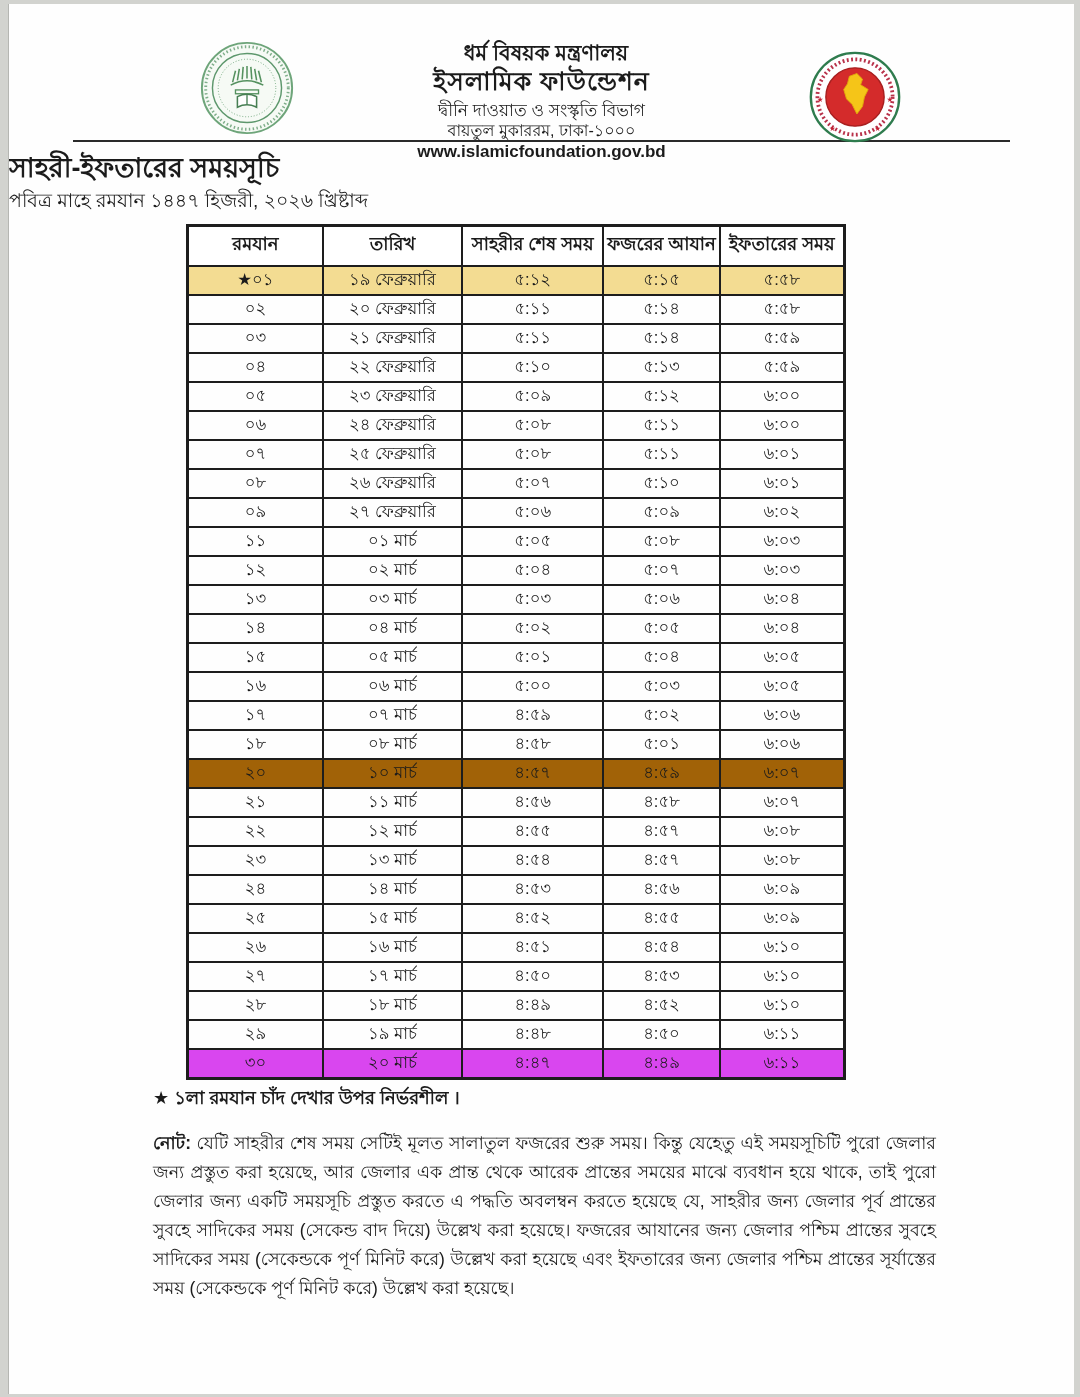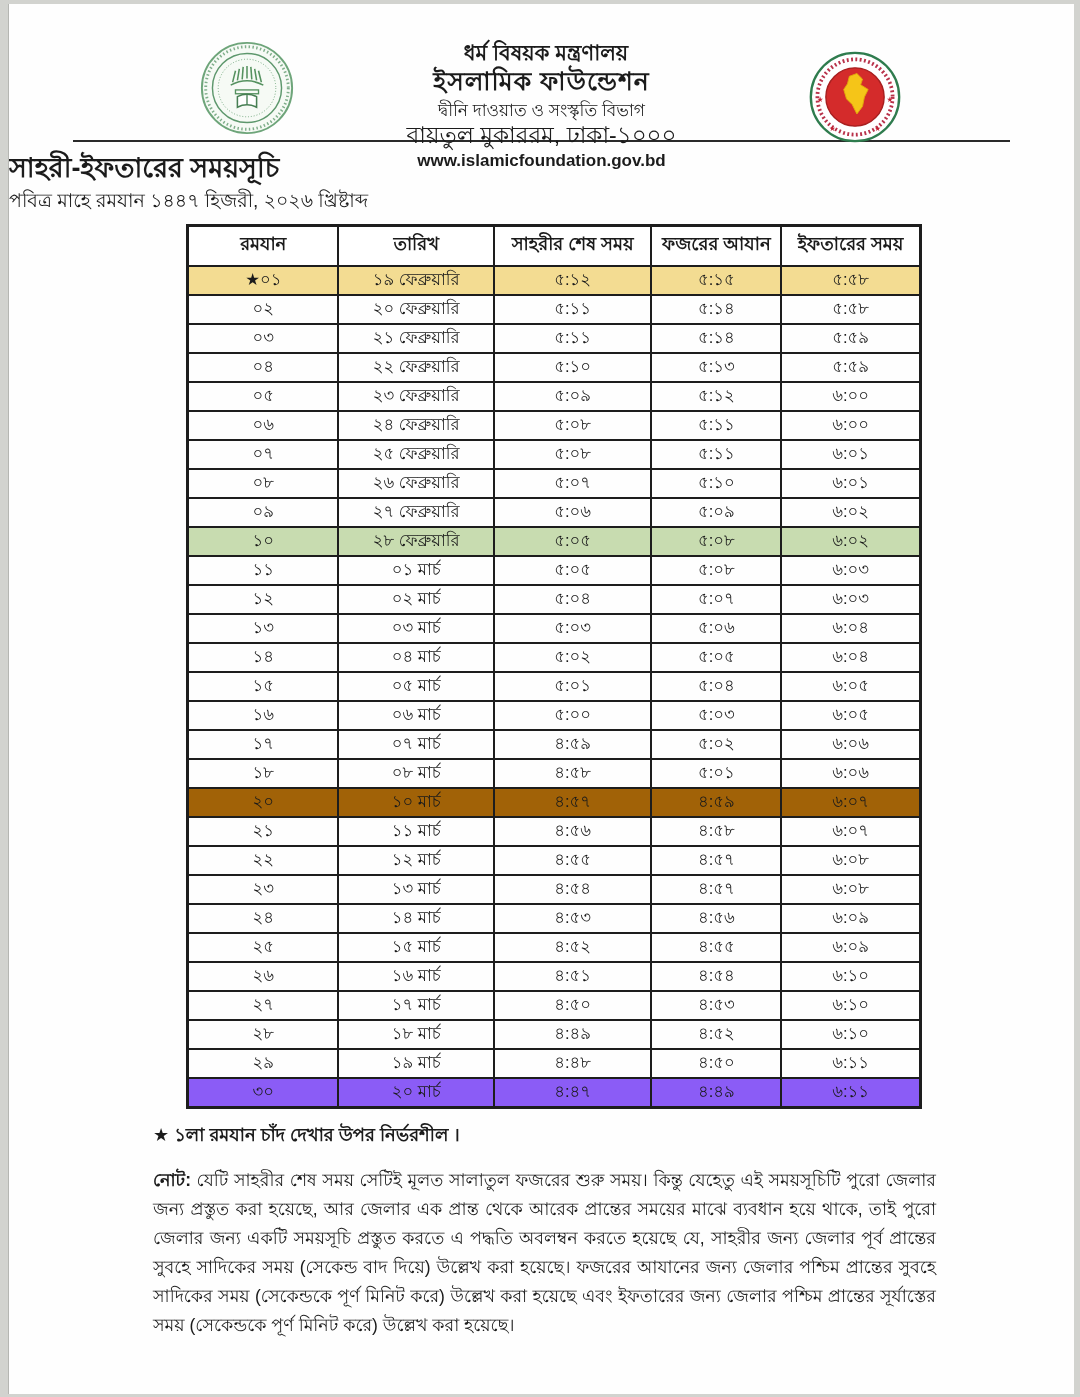--- a/index.html
+++ b/index.html
@@ -19,47 +19,47 @@
   }
   
   .letterhead { position: relative; padding-top: 36px; height: 128px; }
   .logo { position: absolute; top: 2px; }
   .logo.left  { left: 190px; top: 36px; }
   .logo.right { right: 172px; top: 46px; }
   .head-text { text-align: center; line-height: 1.25; }
   .ministry  { font-size: 21px; font-weight: bold; margin-left: 9px; }
   .orgname   { font-size: 25px; font-weight: bold; letter-spacing: 1px; }
   .division  { font-size: 17px; margin-top: 2px; }
-  .address   { font-size: 23px; }
+  .address   { font-size: 16px; }
   .website   { font-size: 17px; font-weight: bold; }
   .head-rule { height: 2px; background: #2a2a2a; margin: 8px 64px 0 64px; }
   
   .titles { text-align: left; margin-top: 8px; line-height: 1.35; }
   .title-main { font-size: 27px; font-weight: bold; }
   .title-district { font-size: 21px; font-weight: bold; margin-top: 2px; }
   .title-sub { font-size: 19px; margin-top: 2px; }
   
   table.schedule {
     border-collapse: collapse;
     table-layout: fixed;
-    width: 736px;
+    width: 660px;
     margin: 10px 0 0 177px;
     border: 3px solid #1d1d1d;
   }
   table.schedule th, table.schedule td {
     border: 2px solid #1d1d1d;
     text-align: center;
     vertical-align: middle;
     overflow: hidden;
     white-space: nowrap;
   }
   table.schedule th { height: 40px; font-size: 18px; font-weight: bold; background: #ffffff; }
   table.schedule td { height: 25px; font-size: 16.5px; padding: 0 2px; }
   
-  .star-note { margin: 12px 0 0 144px; font-size: 18px; font-weight: 600; }
+  .star-note { margin: 4px 0 0 144px; font-size: 18px; font-weight: 600; }
   .note {
     margin: 14px 138px 0 144px;
     font-size: 17.5px;
     line-height: 29px;
     text-align: justify;
   }
   .note b { font-weight: bold; }
 </style>
 </head>
 <body>
@@ -195,27 +195,20 @@
       <td>৫:১০</td>
       <td>৬:০১</td>
     </tr>
         <tr>
       <td>০৯</td>
       <td>২৭ ফেব্রুয়ারি</td>
       <td>৫:০৬</td>
       <td>৫:০৯</td>
       <td>৬:০২</td>
     </tr>
-        <tr style="background: rgb(200, 220, 176);">
-      <td>১০</td>
-      <td>২৮ ফেব্রুয়ারি</td>
-      <td>৫:০৫</td>
-      <td>৫:০৮</td>
-      <td>৬:০২</td>
-    </tr>
         <tr>
       <td>১১</td>
       <td>০১ মার্চ</td>
       <td>৫:০৫</td>
       <td>৫:০৮</td>
       <td>৬:০৩</td>
     </tr>
         <tr>
       <td>১২</td>
       <td>০২ মার্চ</td>
@@ -328,21 +321,21 @@
       <td>৪:৫২</td>
       <td>৬:১০</td>
     </tr>
         <tr>
       <td>২৯</td>
       <td>১৯ মার্চ</td>
       <td>৪:৪৮</td>
       <td>৪:৫০</td>
       <td>৬:১১</td>
     </tr>
-        <tr style="background: #8b5cf6;">
+        <tr style="background: #d946ef;">
       <td>৩০</td>
       <td>২০ মার্চ</td>
       <td>৪:৪৭</td>
       <td>৪:৪৯</td>
       <td>৬:১১</td>
     </tr>
       </tbody>
   </table>
 
   <div class="star-note">★ ১লা রমযান চাঁদ দেখার উপর নির্ভরশীল ।</div>

